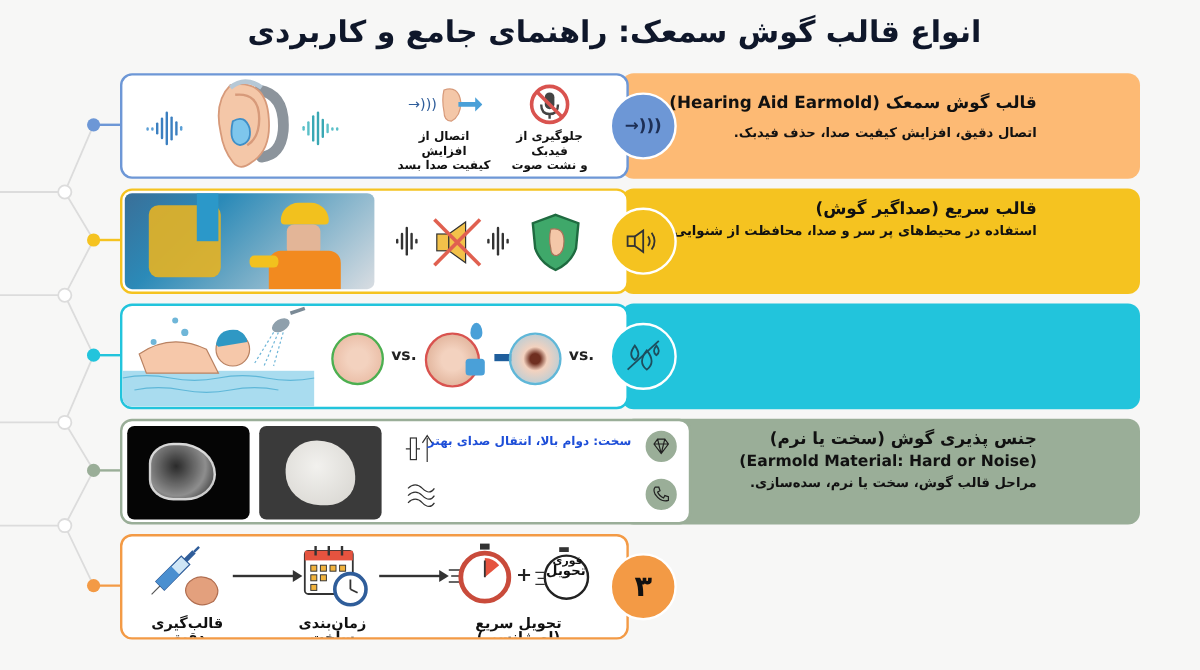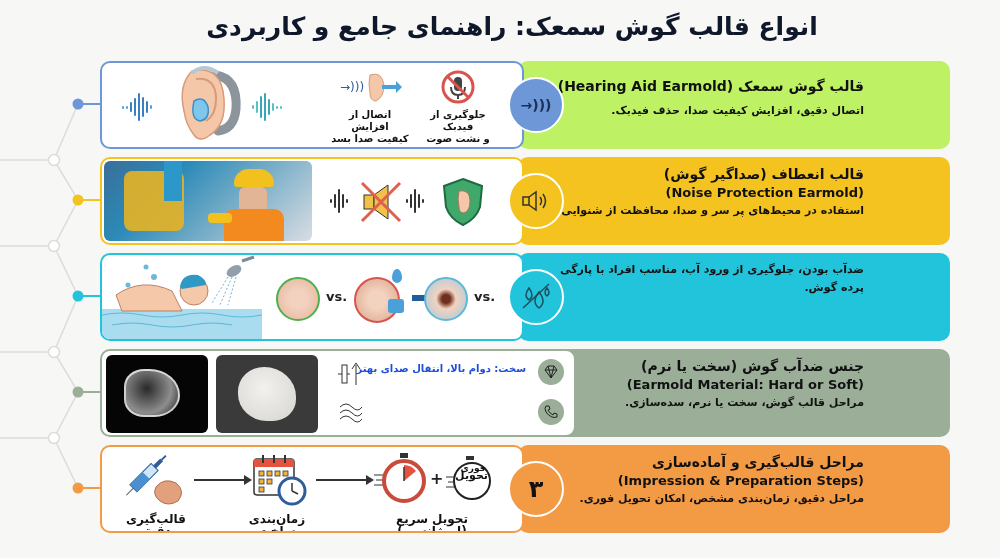--- a/index.html
+++ b/index.html
@@ -51,21 +51,21 @@
       <line x1="78" y1="488" x2="100" y2="488" stroke="#f39a45"></line>
     </g>
     <circle cx="78" cy="104" r="5.5" fill="#6d97d6"></circle>
     <circle cx="78" cy="200" r="5.5" fill="#f5c320"></circle>
     <circle cx="78" cy="296" r="5.5" fill="#22c4dc"></circle>
     <circle cx="78" cy="392" r="5.5" fill="#9aae98"></circle>
     <circle cx="78" cy="488" r="5.5" fill="#f39a45"></circle>
   </svg>
 
   <div class="row" style="top:61px">
-    <div class="card" style="background:#bef264">
+    <div class="card" style="background:#fdba74">
       <div class="tb" style="top:16px">
         <div class="t1">قالب گوش سمعک (Hearing Aid Earmold)</div>
         <div class="t3" style="margin-top:6px">اتصال دقیق، افزایش کیفیت صدا، حذف فیدبک.</div>
       </div>
 
     </div>
     <div class="panel" style="border-color:#6d97d6">
 
       <div class="wave" style="position:absolute;left:20px;top:30px">
         <i style="height:3px;background:#5a9fd6"></i>
@@ -118,22 +118,21 @@
       </div>
     </div>
     <div class="connector" style="background:#6d97d6">
       <span style="color:#1d2f55;font-size:14px">→)))</span>
     </div>
   </div>
 
   <div class="row" style="top:157px">
     <div class="card" style="background:#f5c320">
       <div class="tb">
-        <div class="t1">قالب انعطاف (صداگیر گوش)</div>
-        <div class="t2">(Noise Protection Earmold)</div>
+        <div class="t1">قالب سریع (صداگیر گوش)</div>
         <div class="t3">استفاده در محیط‌های پر سر و صدا، محافظت از شنوایی.</div>
       </div>
 
     </div>
     <div class="panel" style="border-color:#f5c320">
       <div class="img" style="left:2px;top:2px;width:208px;height:80px;background:linear-gradient(135deg,#3a6f98 0%,#2b8ab8 30%,#6aa7c4 55%,#d9dde2 100%)">
         <div style="position:absolute;left:20px;top:10px;width:60px;height:60px;background:#e5b324;border-radius:8px;opacity:.9"></div>
         <div style="position:absolute;left:60px;top:0;width:18px;height:40px;background:#2b98c9"></div>
         <div style="position:absolute;left:130px;top:8px;width:40px;height:18px;background:#f2c11e;border-radius:18px 18px 4px 4px"></div>
         <div style="position:absolute;left:135px;top:26px;width:28px;height:26px;background:#e3b597;border-radius:6px"></div>
@@ -171,21 +170,20 @@
           <path d="M8 7 L15 2 L15 20 L8 15" fill="none" stroke="#333" stroke-width="1.5"></path>
           <path d="M19 7 Q22 11 19 15" fill="none" stroke="#333" stroke-width="1.5"></path>
           <path d="M22 4 Q27 11 22 18" fill="none" stroke="#333" stroke-width="1.5"></path>
         </svg>
     </div>
   </div>
 
   <div class="row" style="top:253px">
     <div class="card" style="background:#22c4dc">
       <div class="tb">
-        <div class="t3">ضدآب بودن، جلوگیری از ورود آب، مناسب افراد با پارگی پرده گوش.</div>
       </div>
 
     </div>
     <div class="panel" style="border-color:#22c4dc">
       <svg style="position:absolute;left:0;top:0" width="160" height="84" viewBox="0 0 160 84">
         <rect x="0" y="54" width="160" height="30" fill="#a9dcef"></rect>
         <path d="M0 60 Q20 56 40 60 T80 60 T120 60 T160 60" stroke="#5fb7d8" fill="none"></path>
         <path d="M10 70 Q30 66 50 70 T90 70 T130 70" stroke="#5fb7d8" fill="none"></path>
         <path d="M14 40 Q40 22 70 36 L80 56 L20 56 Z" fill="#f6c8aa" stroke="#b98262"></path>
         <circle cx="92" cy="36" r="14" fill="#f6c8aa" stroke="#b98262"></circle>
@@ -218,22 +216,22 @@
           <path d="M20 10 Q12 20 20 26 Q28 20 20 10Z" fill="none" stroke="#1d4e5e" stroke-width="1.5"></path>
           <path d="M28 6 Q24 11 28 14 Q32 11 28 6Z" fill="none" stroke="#1d4e5e" stroke-width="1.5"></path>
           <line x1="4" y1="26" x2="30" y2="2" stroke="#1d4e5e" stroke-width="1.5"></line>
         </svg>
     </div>
   </div>
 
   <div class="row" style="top:349px">
     <div class="card" style="background:#9aae98">
       <div class="tb">
-        <div class="t1">جنس ضدآب گوش (سخت یا نرم)</div>
-        <div class="t2">(Earmold Material: Hard or Soft)</div>
+        <div class="t1">جنس پذیری گوش (سخت یا نرم)</div>
+        <div class="t2">(Earmold Material: Hard or Noise)</div>
         <div class="t3">مراحل قالب گوش، سخت یا نرم، سده‌سازی.</div>
       </div>
 
     </div>
     <div class="panel" style="border-color:#9aae98;width:476px">
       <div class="img" style="left:4px;top:4px;width:102px;height:78px;background:#050505">
         <div style="position:absolute;left:18px;top:14px;width:56px;height:48px;border-radius:40% 60% 50% 40%;background:radial-gradient(circle at 40% 40%,rgba(255,255,255,.15),rgba(255,255,255,.55) 60%,rgba(255,255,255,.1));border:2px solid rgba(255,255,255,.7)"></div>
       </div>
       <div class="img" style="left:114px;top:4px;width:102px;height:78px;background:#3a3a3a">
         <div style="position:absolute;left:22px;top:12px;width:58px;height:54px;border-radius:45% 55% 40% 50%;background:radial-gradient(circle at 45% 40%,#f2f1ee,#d6d4cf)"></div>
@@ -258,28 +256,20 @@
       </div>
       <div style="position:absolute;right:8px;top:46px;width:30px;height:30px;border-radius:50%;background:#9aae98;border:2px solid #fff;display:flex;align-items:center;justify-content:center">
         <svg width="16" height="16" viewBox="0 0 16 16">
             <path d="M3 2 L6 2 L7 5 L5 6 Q6 9 10 11 L11 9 L14 10 L14 13 Q8 15 3 8 Q1 4 3 2Z" fill="none" stroke="#222" stroke-width="1"></path>
           </svg>
       </div>
     </div>
   </div>
 
   <div class="row" style="top:445px">
-    <div class="card" style="background:#f39a45">
-      <div class="tb">
-        <div class="t1">مراحل قالب‌گیری و آماده‌سازی</div>
-        <div class="t2">(Impression &amp; Preparation Steps)</div>
-        <div class="t3">مراحل دقیق، زمان‌بندی مشخص، امکان تحویل فوری.</div>
-      </div>
-
-    </div>
     <div class="panel" style="border-color:#f39a45">
 
       <svg style="position:absolute;left:14px;top:4px" width="72" height="56" viewBox="0 0 72 56">
         <g transform="rotate(-45 28 28)">
             <rect x="14" y="22" width="30" height="10" fill="#cfe6f6" stroke="#2f5d9a"></rect>
             <rect x="14" y="22" width="18" height="10" fill="#4a8fd0"></rect>
             <rect x="44" y="25" width="10" height="4" fill="#2f5d9a"></rect>
             <line x1="54" y1="27" x2="60" y2="27" stroke="#2f5d9a" stroke-width="2"></line>
             <line x1="14" y1="27" x2="4" y2="27" stroke="#555"></line>
           </g>

